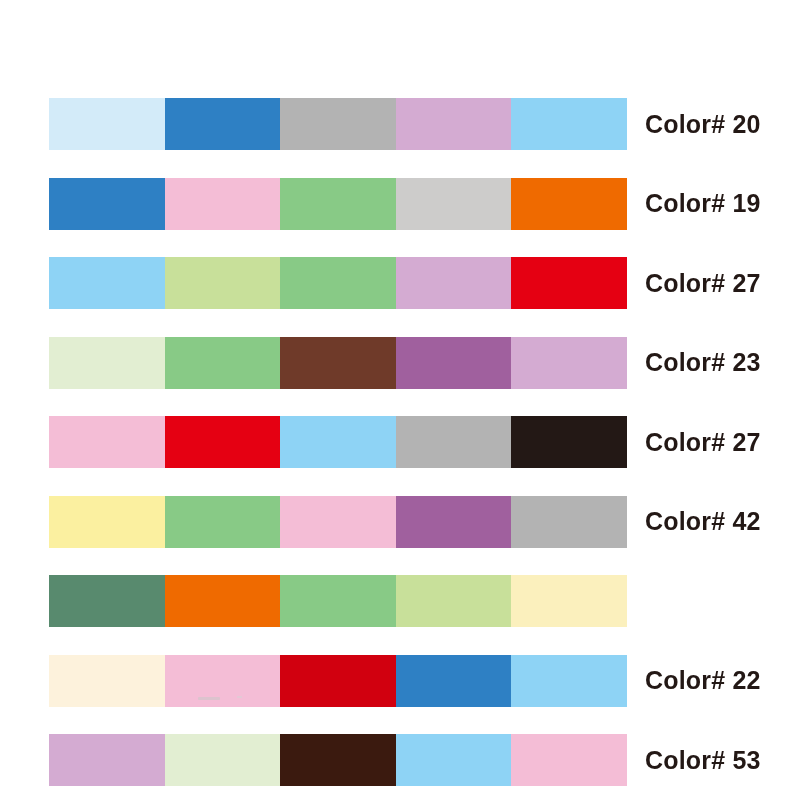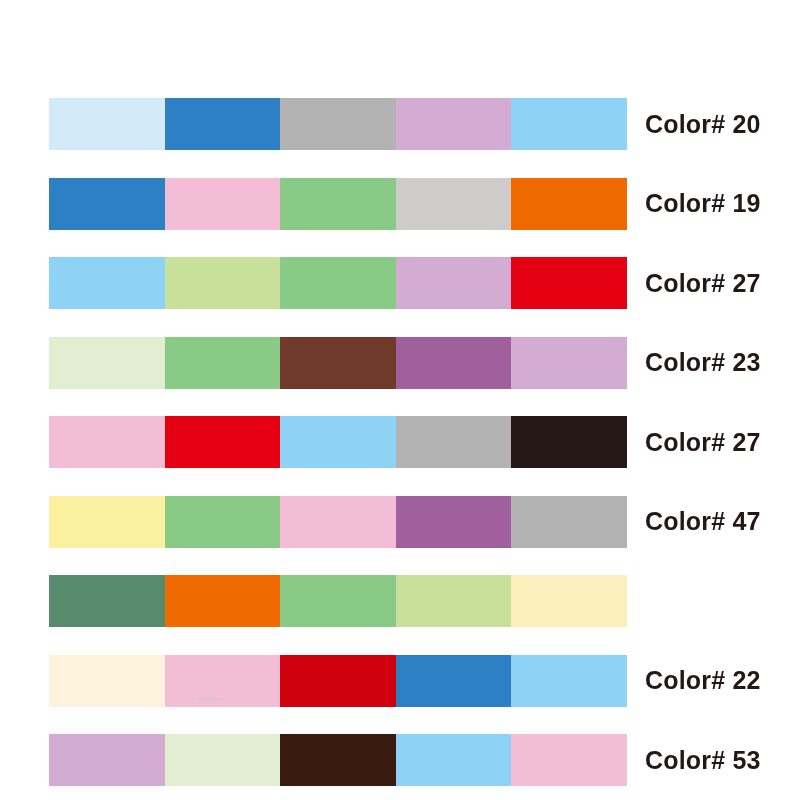--- a/index.html
+++ b/index.html
@@ -137,21 +137,21 @@
         <div class="row-label">Color# 27</div>
       </div>
       <div class="palette-row">
         <div class="swatch-strip">
           <div class="swatch" style="background-color: rgb(251, 240, 160);"></div>
           <div class="swatch" style="background-color: rgb(136, 202, 134);"></div>
           <div class="swatch" style="background-color: rgb(244, 189, 214);"></div>
           <div class="swatch" style="background-color: rgb(160, 96, 158);"></div>
           <div class="swatch" style="background-color: rgb(179, 179, 179);"></div>
         </div>
-        <div class="row-label">Color# 47</div>
+        <div class="row-label">Color# 42</div>
       </div>
       <div class="palette-row">
         <div class="swatch-strip">
           <div class="swatch" style="background-color: rgb(88, 138, 110);"></div>
           <div class="swatch" style="background-color: rgb(239, 106, 0);"></div>
           <div class="swatch" style="background-color: rgb(136, 202, 134);"></div>
           <div class="swatch" style="background-color: rgb(200, 224, 154);"></div>
           <div class="swatch" style="background-color: rgb(251, 240, 189);"></div>
         </div>
       </div>

